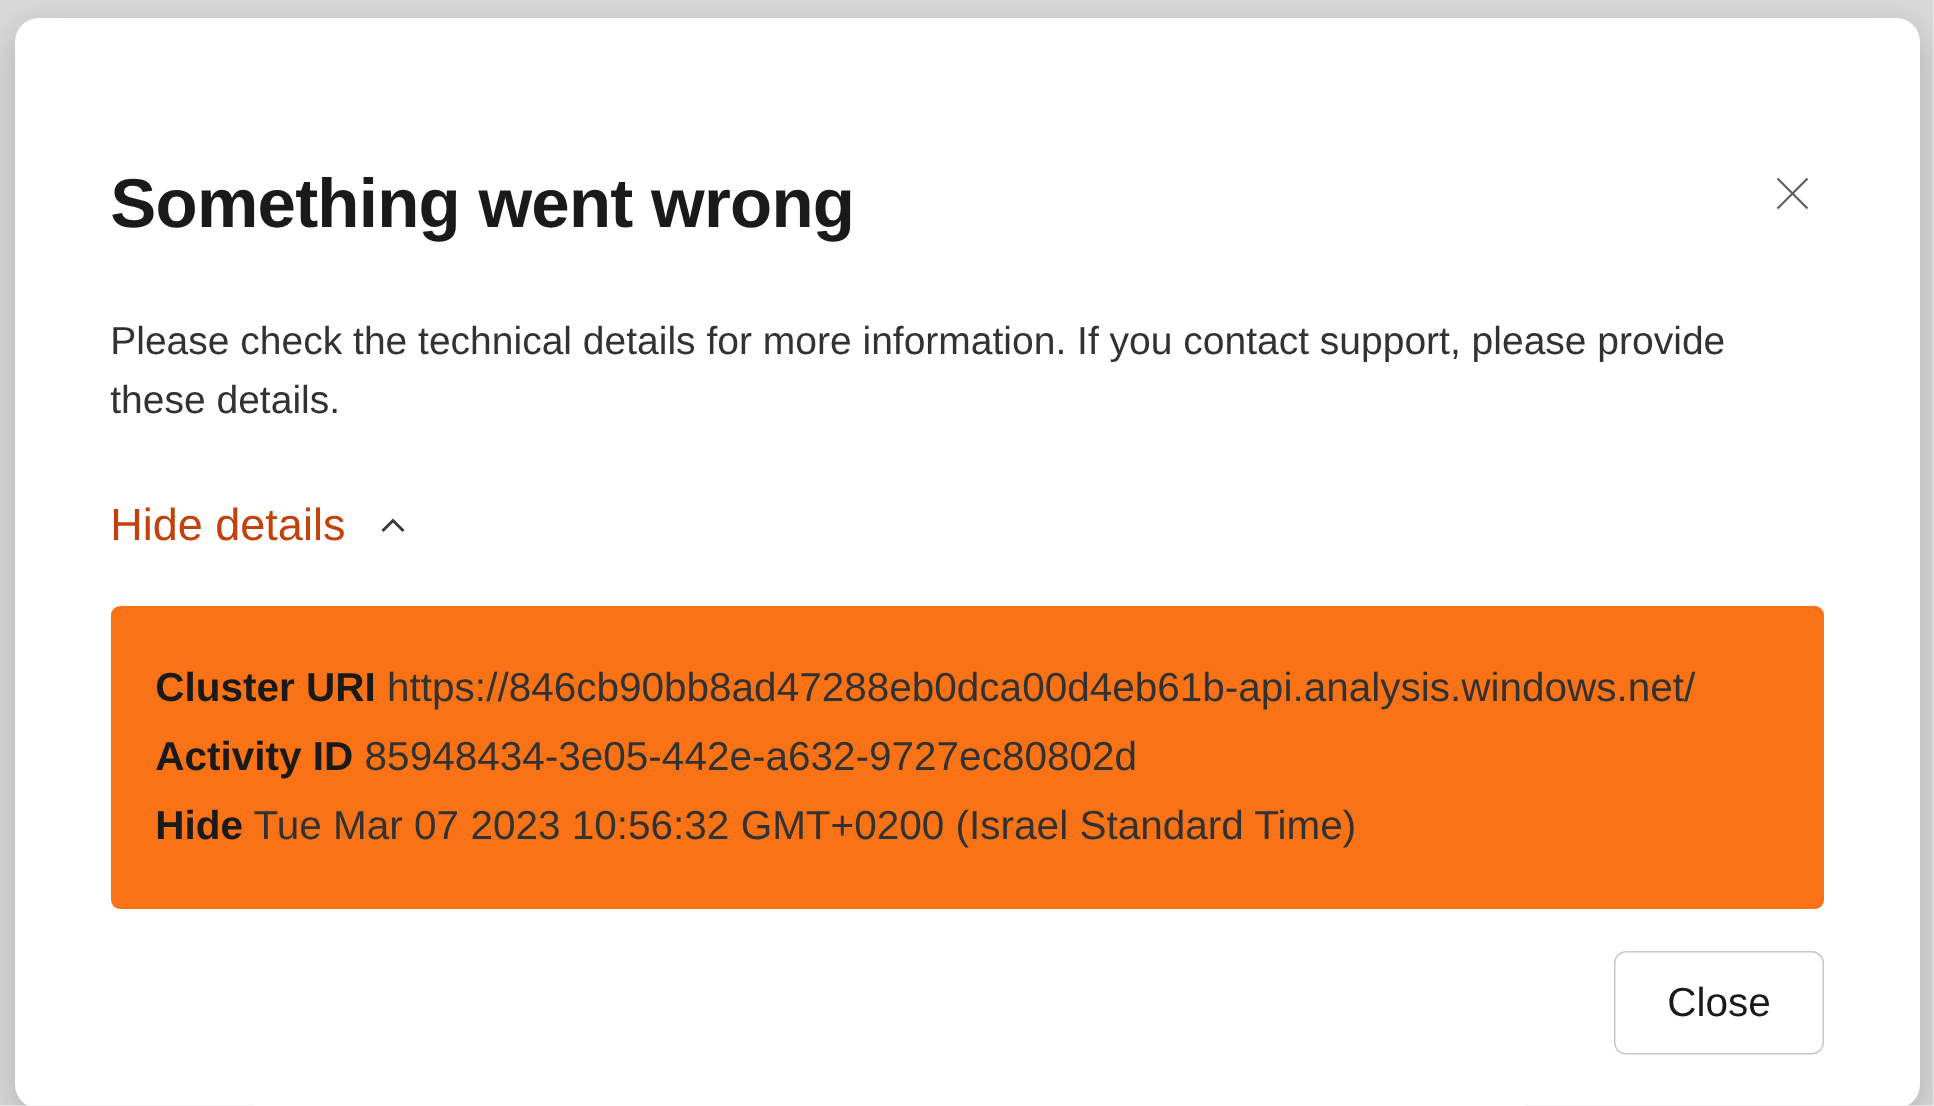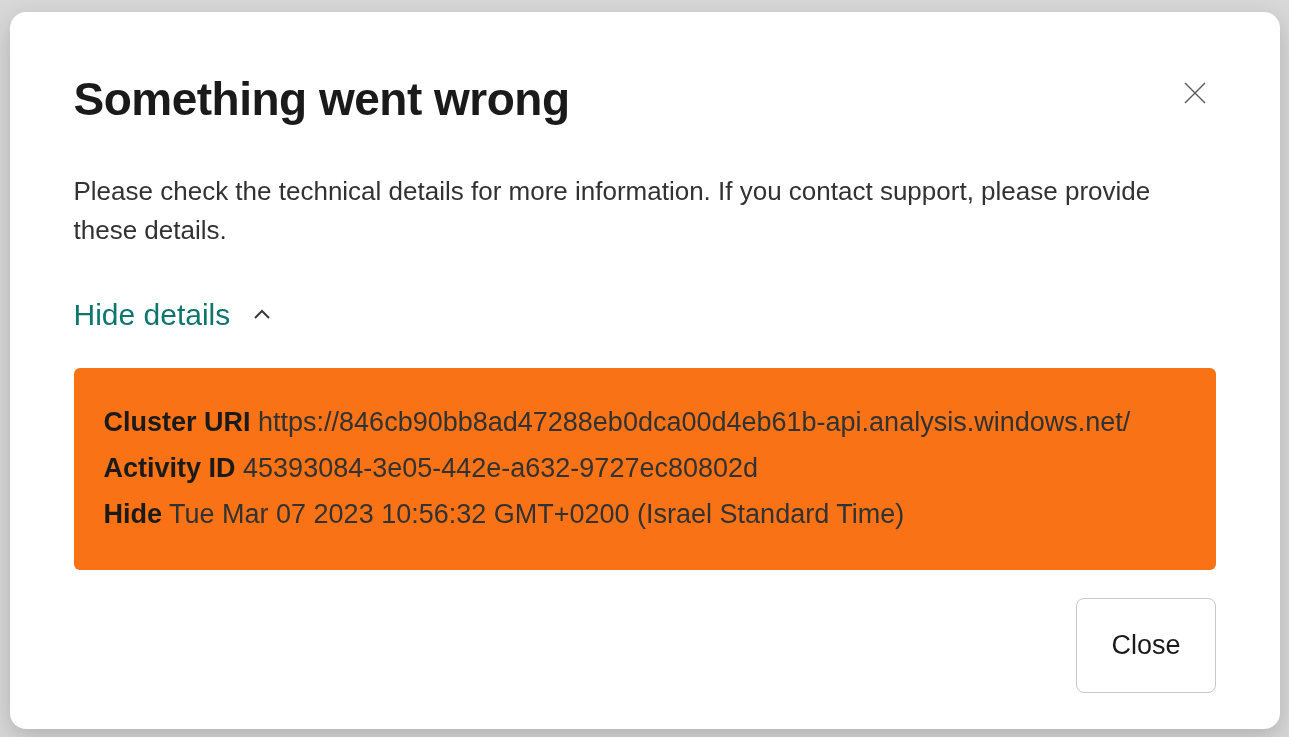--- a/index.html
+++ b/index.html
@@ -33,20 +33,21 @@
       box-shadow: 0 8px 24px rgba(0,0,0,0.18);
       padding: 60px 64px 36px 64px;
       position: relative;
     }
 
     .modal-header {
       display: flex;
       align-items: flex-start;
       justify-content: space-between;
       margin-bottom: 46px;
+      margin-top: 36px;
     }
 
     .modal-title {
       font-size: 46px;
       font-weight: 700;
       color: #1a1a1a;
       letter-spacing: -0.5px;
     }
 
     .close-x {
@@ -72,21 +73,21 @@
       margin-bottom: 48px;
       font-weight: 400;
     }
 
     .details-toggle {
       display: inline-flex;
       align-items: center;
       gap: 20px;
       font-size: 30px;
       font-weight: 400;
-      color: #0f766e;
+      color: #c2410c;
       cursor: pointer;
       margin-bottom: 36px;
       user-select: none;
     }
 
     .chevron-up {
       width: 24px;
       height: 24px;
       stroke: #3a3a3a;
       stroke-width: 2;
@@ -117,21 +118,21 @@
 
     .modal-footer {
       display: flex;
       justify-content: flex-end;
     }
 
     .close-button {
       border: 1px solid #c8c8c8;
       background: #ffffff;
       border-radius: 8px;
-      padding: 31px 34px;
+      padding: 18px 34px;
       font-size: 27px;
       font-weight: 400;
       color: #1a1a1a;
       cursor: pointer;
       font-family: inherit;
     }
   </style>
 </head>
 <body>
 
@@ -157,21 +158,21 @@
       </svg>
     </div>
 
     <div class="details-panel">
       <div class="detail-row">
         <span class="detail-label">Cluster URI</span>
         <span class="detail-value">https://846cb90bb8ad47288eb0dca00d4eb61b-api.analysis.windows.net/</span>
       </div>
       <div class="detail-row">
         <span class="detail-label">Activity ID</span>
-        <span class="detail-value">45393084-3e05-442e-a632-9727ec80802d</span>
+        <span class="detail-value">85948434-3e05-442e-a632-9727ec80802d</span>
       </div>
       <div class="detail-row">
         <span class="detail-label">Hide</span>
         <span class="detail-value">Tue Mar 07 2023 10:56:32 GMT+0200 (Israel Standard Time)</span>
       </div>
     </div>
 
     <div class="modal-footer">
       <button class="close-button">Close</button>
     </div>

